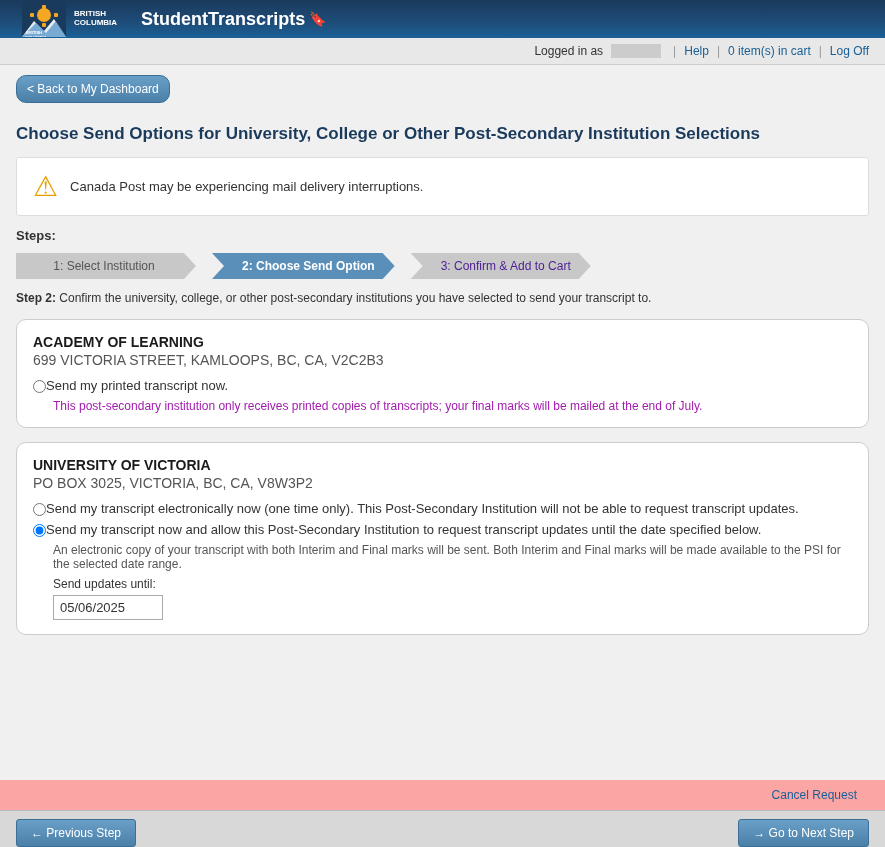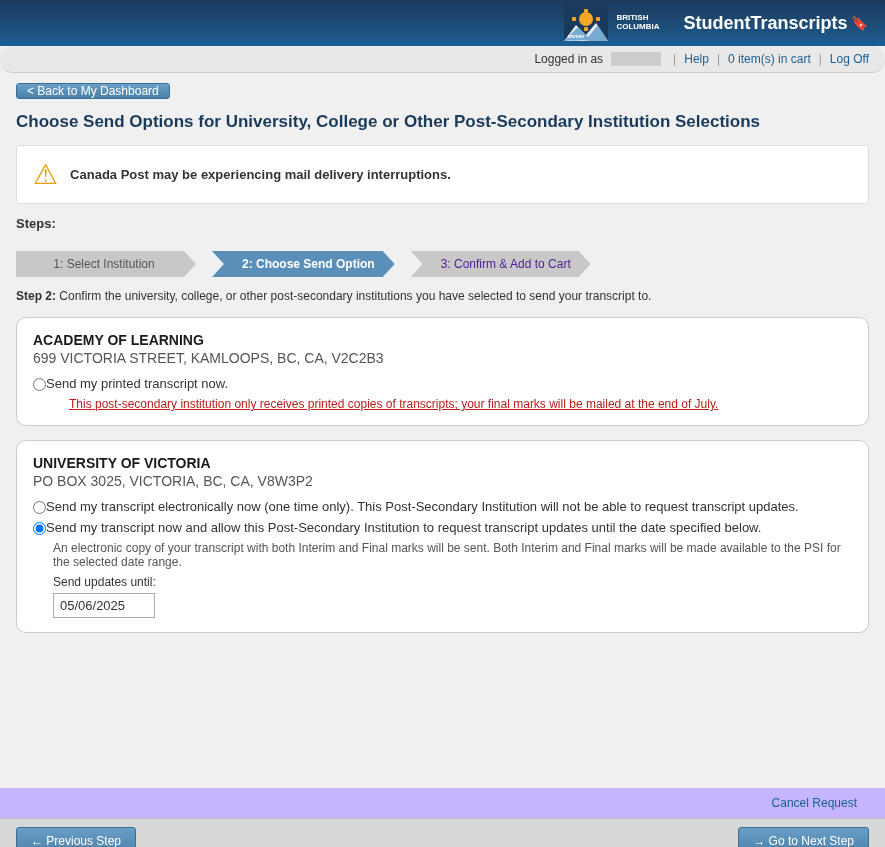--- a/index.html
+++ b/index.html
@@ -8,23 +8,22 @@
       font-size: 13px;
       background: #f0f0f0;
       color: #333;
     }
 
     
     .header {
       background: linear-gradient(180deg, #1a3a5c 0%, #1e4d7a 60%, #1a6096 100%);
       display: flex;
       align-items: center;
-      padding: 8px 16px;
-      height: 46px;
-      justify-content: flex-end;
+      padding: 8px 22px;
+      height: 38px;
     }
     .header-logo {
       display: flex;
       align-items: center;
       gap: 8px;
       color: white;
     }
     .bc-logo {
       width: 44px;
       height: 36px;
@@ -40,21 +39,20 @@
     .top-nav {
       background: #e8e8e8;
       border-bottom: 1px solid #ccc;
       display: flex;
       justify-content: flex-end;
       align-items: center;
       padding: 6px 16px;
       font-size: 12px;
       color: #333;
       gap: 4px;
-      border-radius: 13px;
     }
     .top-nav a {
       color: #1a6096;
       text-decoration: none;
     }
     .top-nav .separator { color: #999; margin: 0 4px; }
     .logged-in-box {
       background: #ccc;
       display: inline-block;
       width: 50px;
@@ -68,25 +66,25 @@
       padding: 10px 16px;
       background: #f0f0f0;
       min-height: calc(847px - 50px - 32px - 50px);
     }
 
     
     .back-btn {
       background: linear-gradient(180deg, #6a9fc8 0%, #4a7fa8 100%);
       color: white;
       border: 1px solid #3a6f98;
-      padding: 0 10px;
+      padding: 6px 10px;
       cursor: pointer;
       font-size: 12px;
-      border-radius: 3px;
-      margin-bottom: 4px;
+      border-radius: 10px;
+      margin-bottom: 12px;
       display: inline-block;
     }
 
     
     .page-title {
       font-size: 17px;
       font-weight: bold;
       color: #1a3a5c;
       margin-bottom: 12px;
       line-height: 1.3;
@@ -105,28 +103,27 @@
       margin-bottom: 12px;
     }
     .warning-icon {
       font-size: 28px;
       color: #e8a000;
       flex-shrink: 0;
     }
     .warning-text {
       font-size: 13px;
       color: #333;
-      font-weight: bold;
     }
 
     
     .steps-label {
       font-weight: bold;
       font-size: 13px;
-      margin-bottom: 20px;
+      margin-bottom: 10px;
     }
 
     
     .progress-steps {
       display: flex;
       align-items: center;
       margin-bottom: 12px;
       gap: 16px;
     }
     .step {
@@ -201,46 +198,45 @@
       color: #333;
     }
     .radio-note {
       font-size: 12px;
       color: #555;
       margin-left: 20px;
       margin-top: 2px;
     }
     .radio-note-blue {
       font-size: 12px;
-      color: #b91c1c;
-      margin-left: 36px;
+      color: #a21caf;
+      margin-left: 20px;
       margin-top: 2px;
-      text-decoration: underline;
     }
 
     .send-updates-label {
       font-size: 12px;
       color: #333;
       margin-left: 20px;
       margin-top: 6px;
       margin-bottom: 4px;
     }
     .date-input {
       margin-left: 20px;
       border: 1px solid #aaa;
       padding: 4px 6px;
       font-size: 13px;
-      width: 102px;
+      width: 110px;
       color: #333;
       background: white;
     }
 
     
     .footer {
-      background: #c4b5fd;
+      background: #fca5a5;
       padding: 8px 16px;
       display: flex;
       justify-content: flex-end;
       align-items: center;
     }
     .cancel-link {
       color: #1a6096;
       text-decoration: none;
       font-size: 12px;
       margin-right: 12px;

